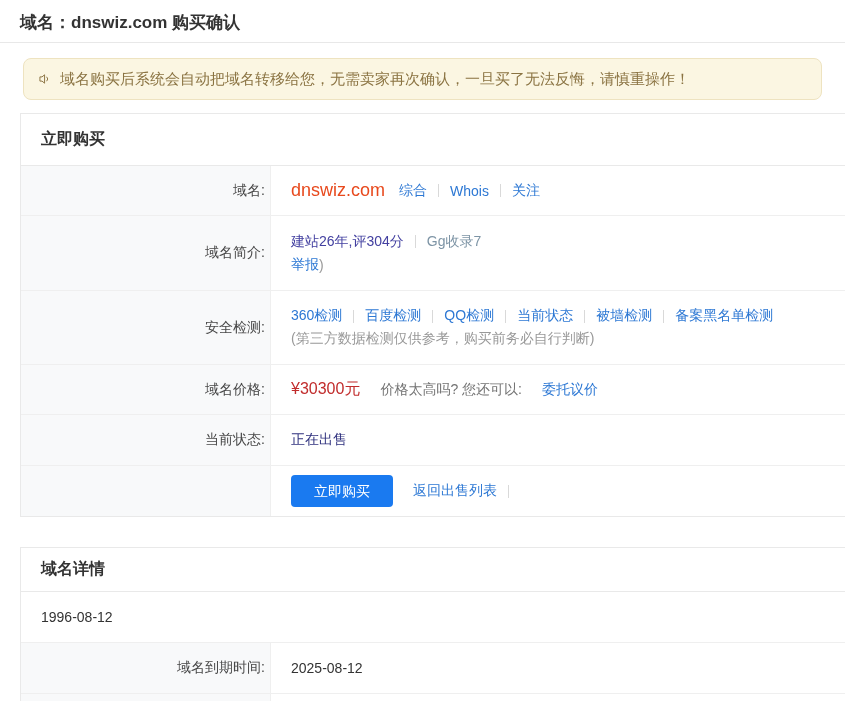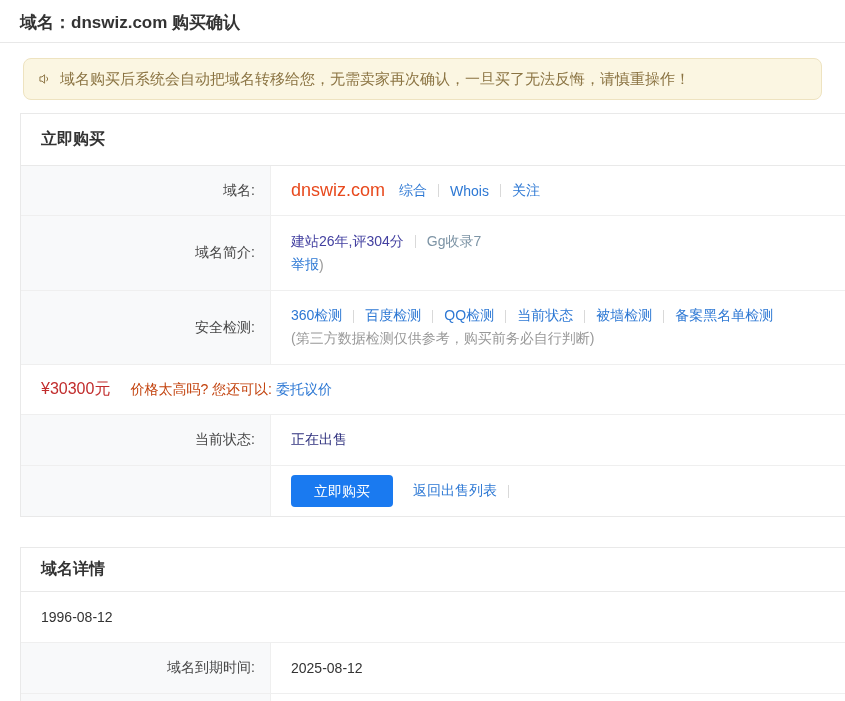--- a/index.html
+++ b/index.html
@@ -36,21 +36,21 @@
     padding:15px 20px; font-size:16px; font-weight:bold; color:#333;
     border-bottom:1px solid #e9e9e9;
   }
   .panel-detail .panel-header { padding:11px 20px; }
   .t-row { display:flex; border-bottom:1px solid #efefef; }
   .t-row:last-child { border-bottom:none; }
   .t-label {
     flex:none; width:250px; background:#f8f9fa;
     border-right:1px solid #efefef;
     display:flex; align-items:center; justify-content:flex-end;
-    padding-right:15px; font-size:14px; color:#474747;
+    padding-right:5px; font-size:14px; color:#474747;
   }
   .t-value {
     flex:1; padding-left:20px;
     display:flex; flex-direction:column; justify-content:center;
   }
   .row-domain { height:50px; }
   .row-intro { height:75px; }
   .row-security { height:74px; }
   .row-price { height:50px; }
   .row-status { height:51px; }
@@ -65,21 +65,21 @@
     border-left:1px solid #d9d9d9; margin:0 11px;
   }
   .domain-name {
     font-size:18px; font-weight:normal;
     color:var(--domain-orange,#e8491d); margin-right:14px;
   }
   .visited-link { color:var(--visited-link,#4340a0); }
   .muted-link { color:var(--muted-link,#7d94a5); }
   .note { color:#999; font-size:14px; white-space:nowrap; }
   .price-value { color:var(--price-red,#c12c2c); font-size:16px; }
-  .price-hint { color:#c2410c; margin-left:20px; margin-right:4px; }
+  .price-hint { color:#737373; margin-left:20px; margin-right:20px; }
   .status-value { font-size:14px; color:var(--status-navy,#2f317e); }
   .buy-button {
     display:inline-block; background:var(--button-blue,#1a7af0); color:#fff;
     font-size:14px; line-height:1; padding:9px 23px; border:none;
     border-radius:4px; cursor:pointer; margin-right:20px;
     font-family:inherit;
   }
 </style>
 </head>
 <body>
@@ -141,20 +141,21 @@
         <span class="vsep"></span>
         <span class="link">被墙检测</span>
         <span class="vsep"></span>
         <span class="link">备案黑名单检测</span>
       </div>
       <div class="line note">(第三方数据检测仅供参考，购买前务必自行判断)</div>
     </div>
   </div>
 
   <div class="t-row row-price">
+    <div class="t-label">域名价格:</div>
     <div class="t-value">
       <div class="line">
         <span class="price-value">¥30300元</span>
         <span class="price-hint">价格太高吗? 您还可以:</span>
         <span class="link">委托议价</span>
       </div>
     </div>
   </div>
 
   <div class="t-row row-status">

